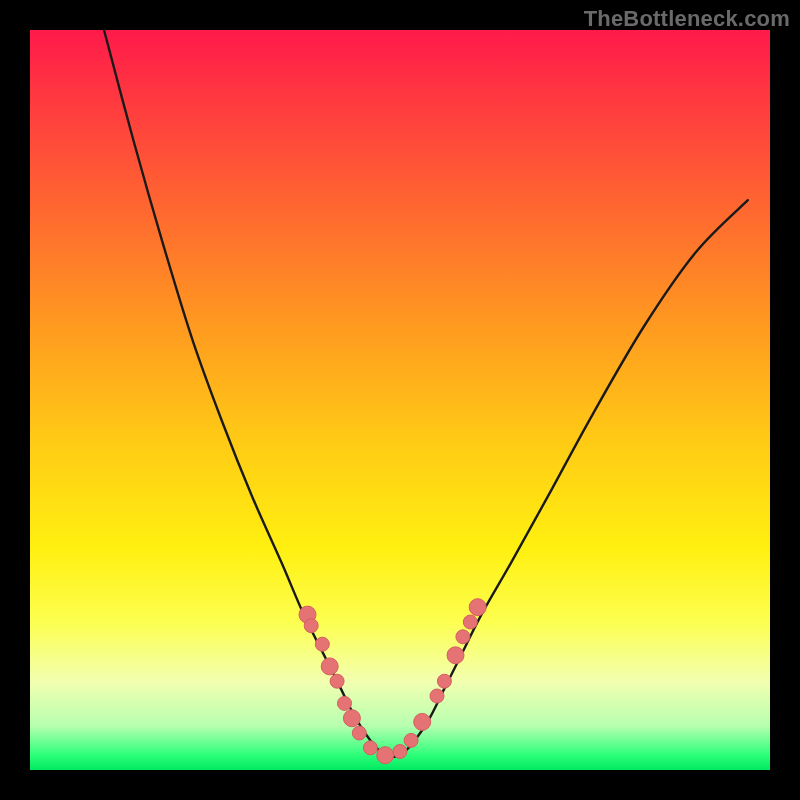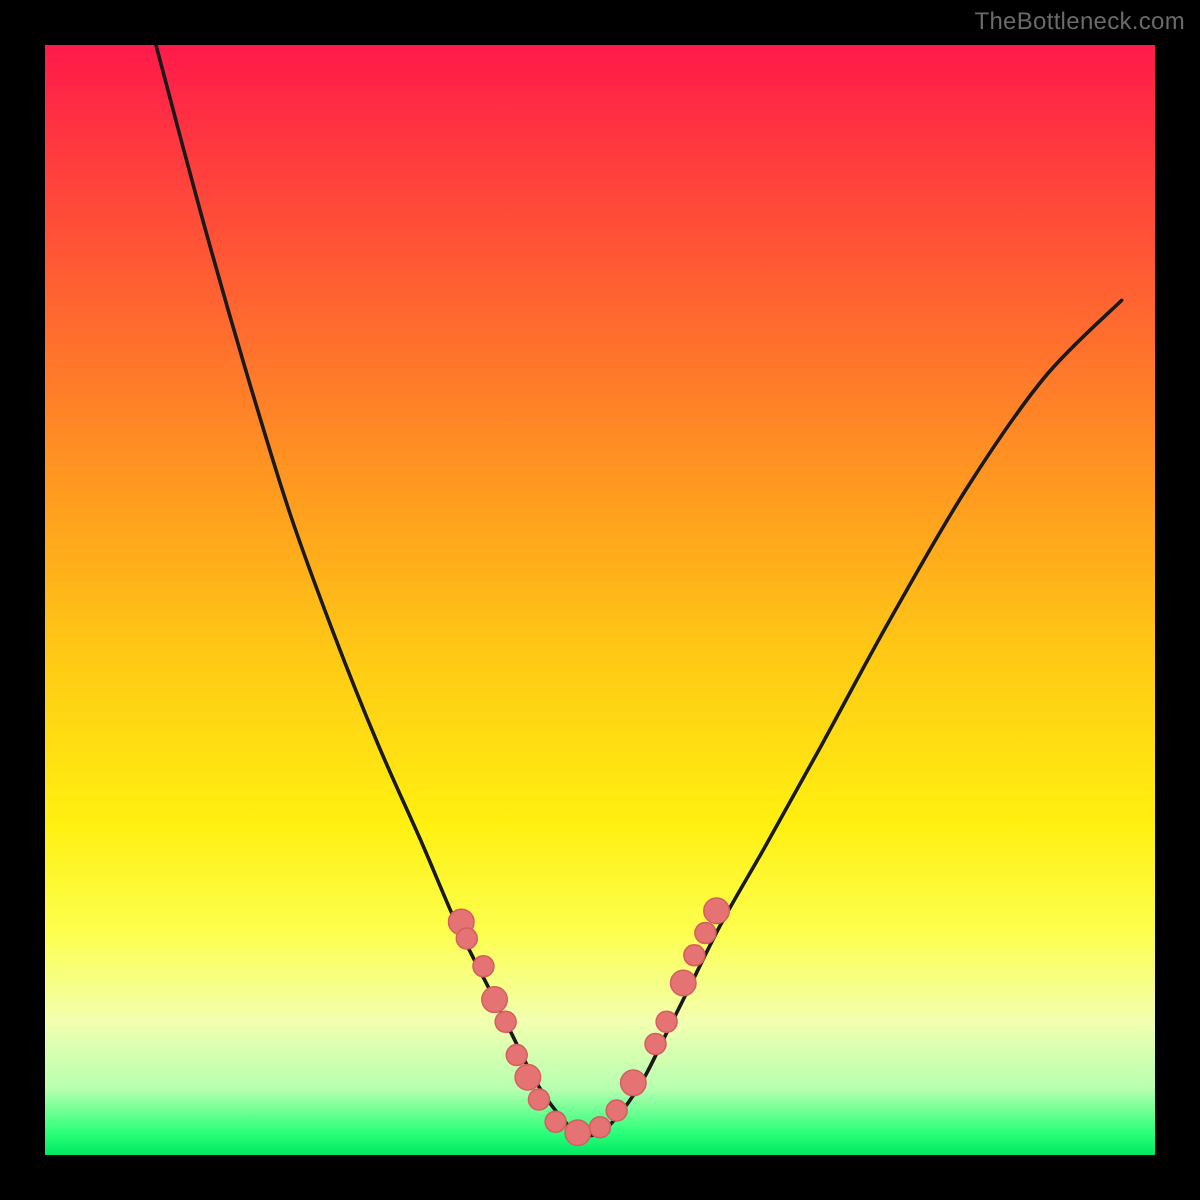--- a/index.html
+++ b/index.html
@@ -36,22 +36,22 @@
       #f2ffb0 88%,
       #b8ffb0 94%,
       #2cff7a 98%,
       #00e860 100%);
   }
   .watermark {
     position: absolute;
     top: 6px;
     right: 10px;
     color: #6a6a6a;
-    font-size: 16px;
-    font-weight: 400;
+    font-size: 22px;
+    font-weight: 700;
     letter-spacing: 0.2px;
     user-select: none;
   }
   svg.curve {
     position: absolute;
     left: 0;
     top: 0;
     width: 740px;
     height: 740px;
   }

